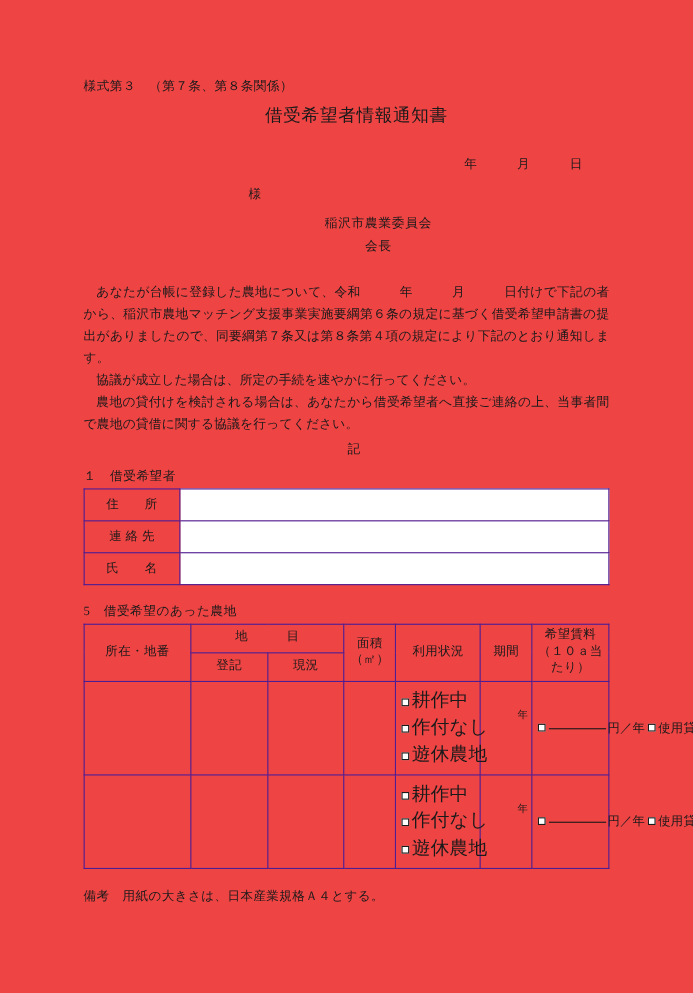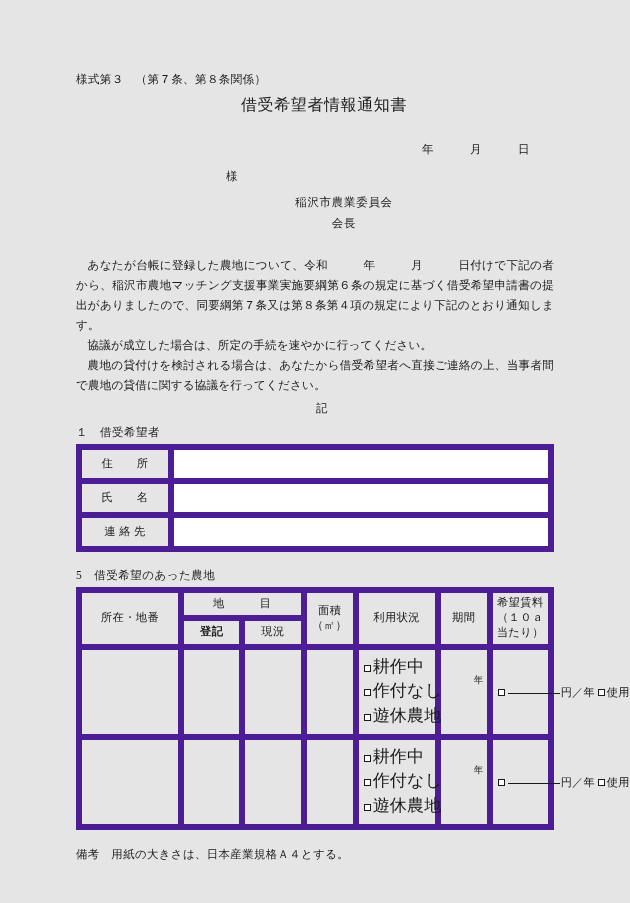--- a/index.html
+++ b/index.html
@@ -9,21 +9,21 @@
   }
   body {
     font-family: "Liberation Serif", "DejaVu Serif", serif;
     color: #1a1a1a;
     -webkit-font-smoothing: antialiased;
   }
   .page {
     position: relative;
     width: 630px;
     height: 903px;
-    background: #e5e5e5;
+    background: #ef4444;
     box-sizing: border-box;
     overflow: hidden;
   }
   .sheet {
     position: absolute;
     left: 76px;
     top: 70px;
     width: 478px;
   }
 
@@ -106,21 +106,21 @@
     margin-top: 16px;
   }
 
   
   table {
     border-collapse: collapse;
     table-layout: fixed;
     width: 100%;
   }
   table td, table th {
-    border: 6px solid #4c1d95;
+    border: 1px solid #4c1d95;
     font-weight: normal;
     font-size: 11.3px;
     letter-spacing: 0.4px;
     padding: 0;
     vertical-align: middle;
   }
 
   
   .tbl-applicant td {
     height: 28px;
@@ -137,21 +137,21 @@
     height: 78px;
   }
 
   
   .tbl-land th {
     text-align: center;
     line-height: 1.35;
     padding: 2px 0 3px;
   }
   .tbl-land .c-loc   { width: 96px; }
-  .tbl-land .c-reg   { width: 40px; font-weight: bold; }
+  .tbl-land .c-reg   { width: 40px; }
   .tbl-land .c-cur   { width: 40px; margin-top: 17px; }
   .tbl-land .c-area  { width: 46px; }
   .tbl-land .c-use   { width: 76px; }
   .tbl-land .c-term  { width: 46px; }
   .tbl-land .c-rent  { width: auto; }
 
   .tbl-land td.data {
     height: 62px;
     vertical-align: middle;
   }
@@ -232,25 +232,25 @@
 
     <div class="section-head">１　借受希望者</div>
 
     <table class="tbl-applicant">
       <tbody>
         <tr>
           <td class="lbl">住　　所</td>
           <td class="val"></td>
         </tr>
         <tr>
+          <td class="lbl">連 絡 先</td>
+          <td class="val"></td>
+        </tr>
+        <tr>
           <td class="lbl">氏　　名</td>
-          <td class="val"></td>
-        </tr>
-        <tr>
-          <td class="lbl">連 絡 先</td>
           <td class="val"></td>
         </tr>
       </tbody>
     </table>
 
     <div class="section-head second">5　借受希望のあった農地</div>
 
     <table class="tbl-land">
       <thead>
         <tr>

